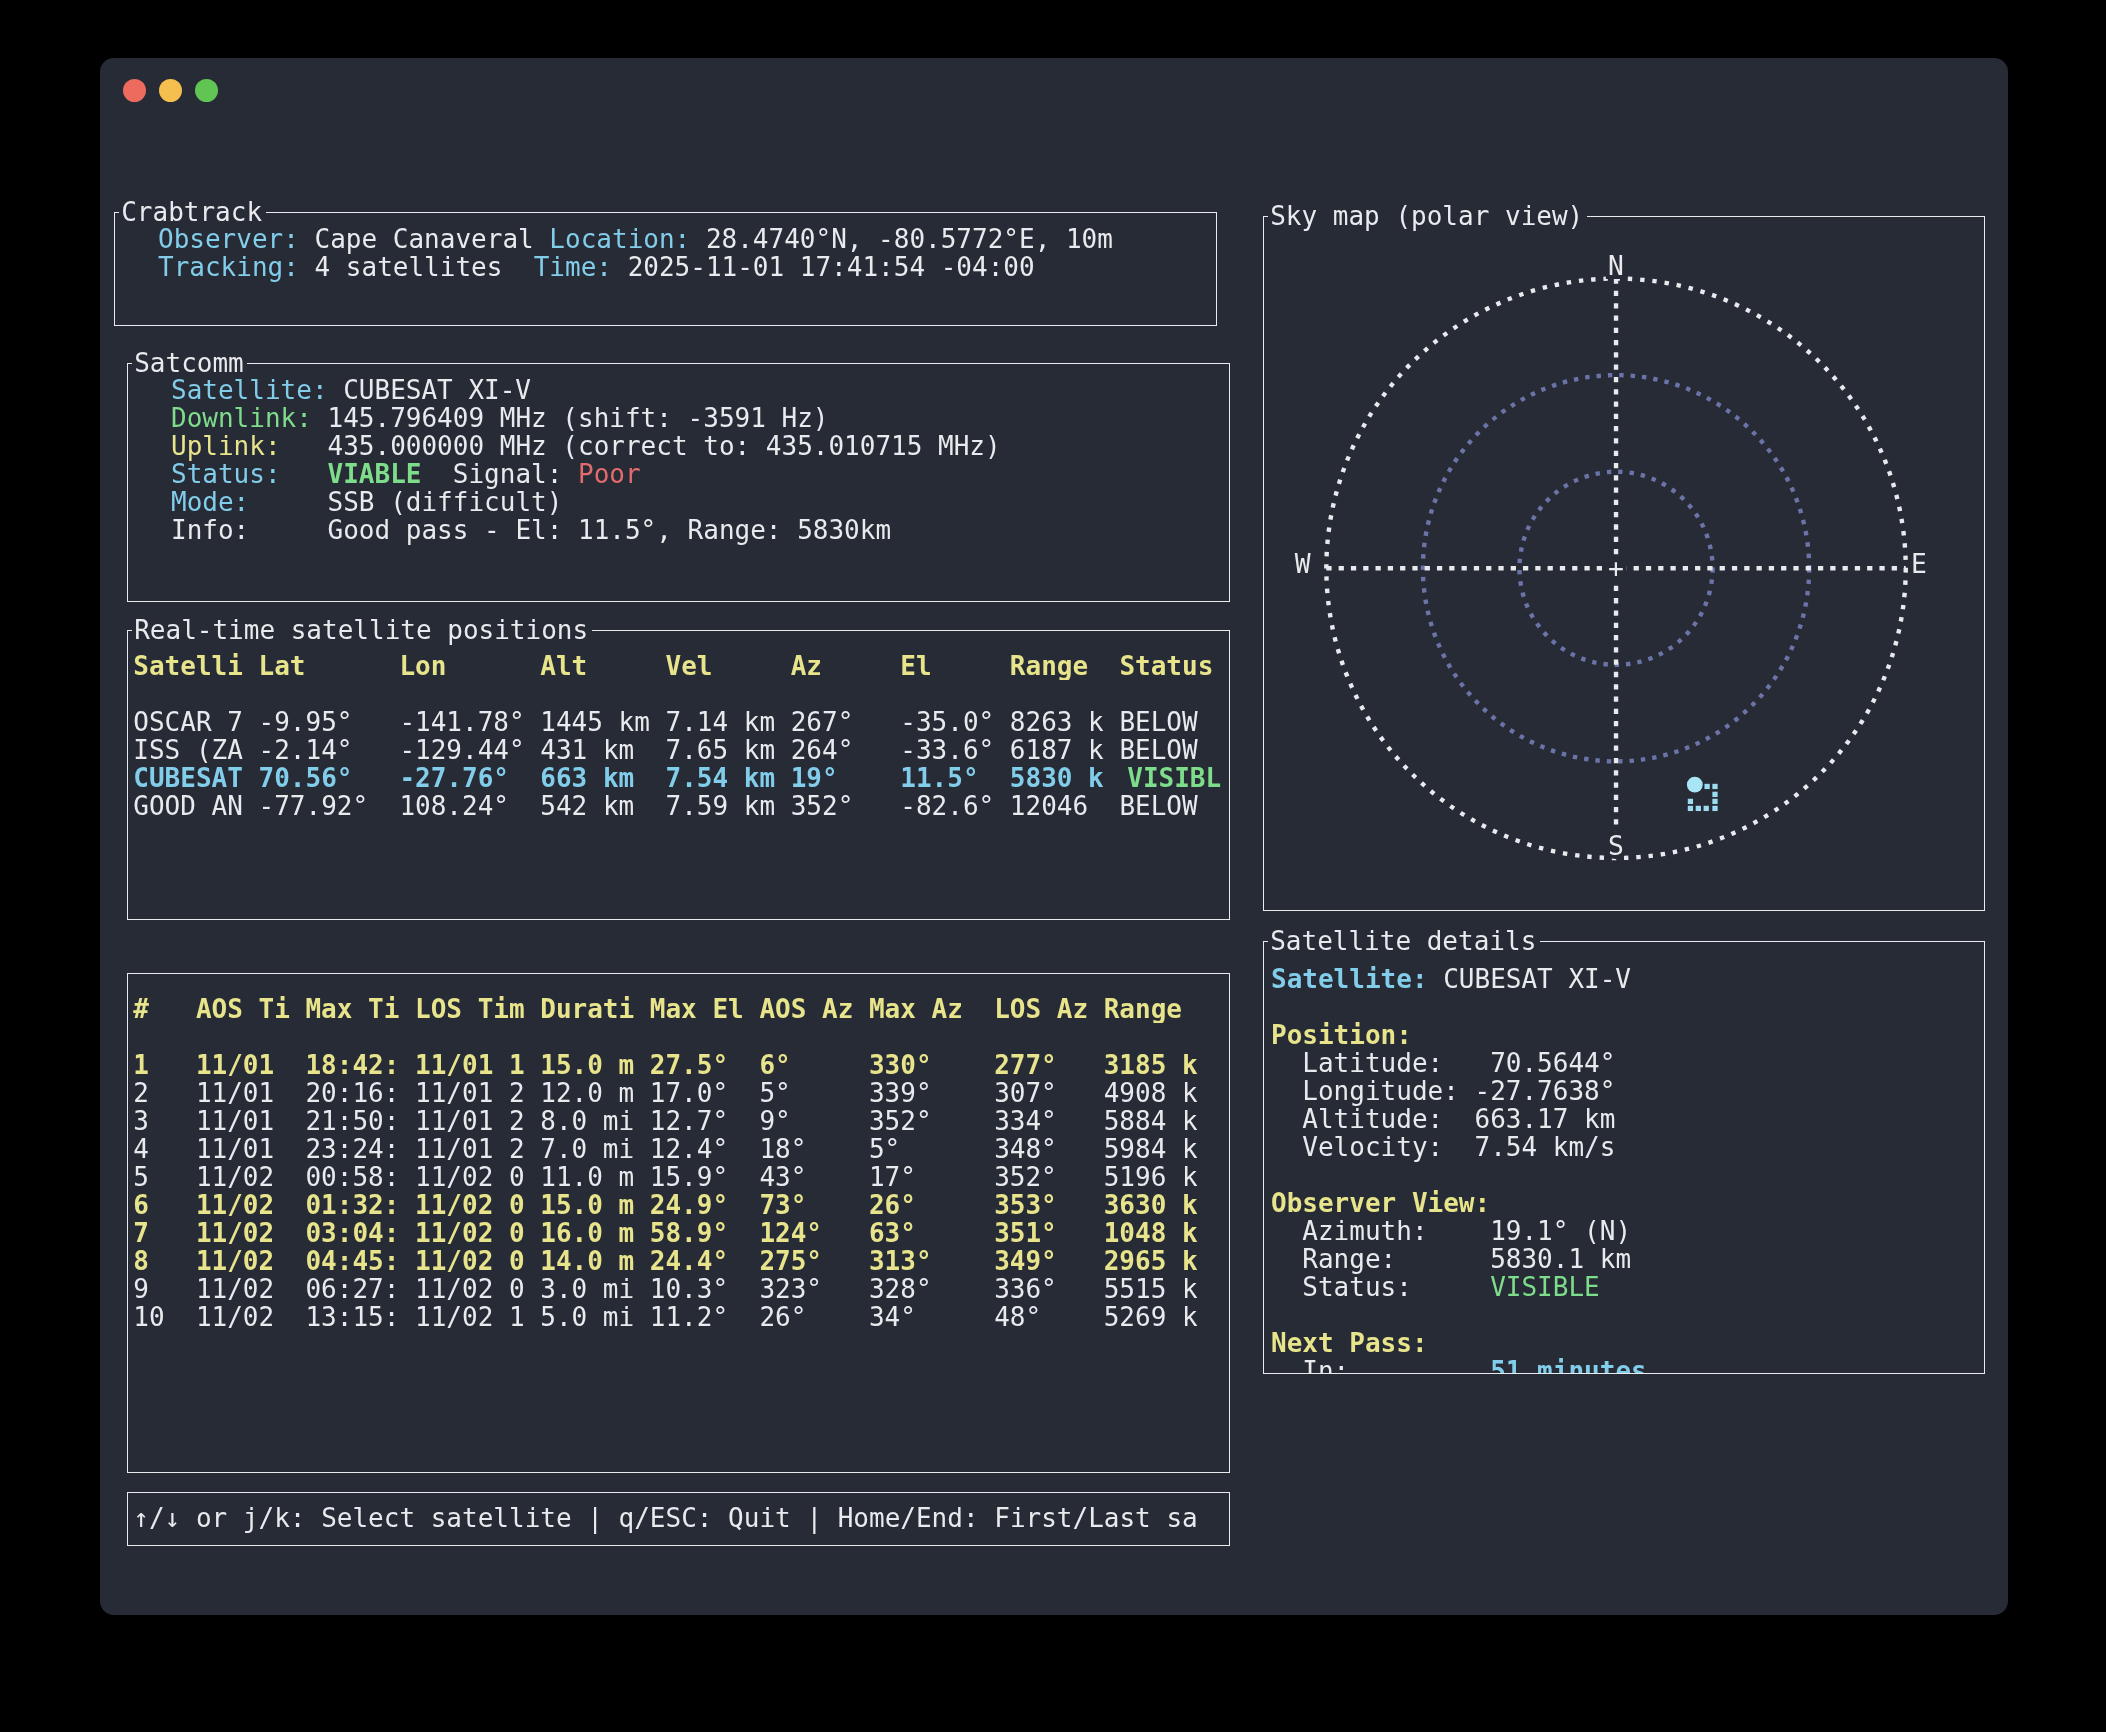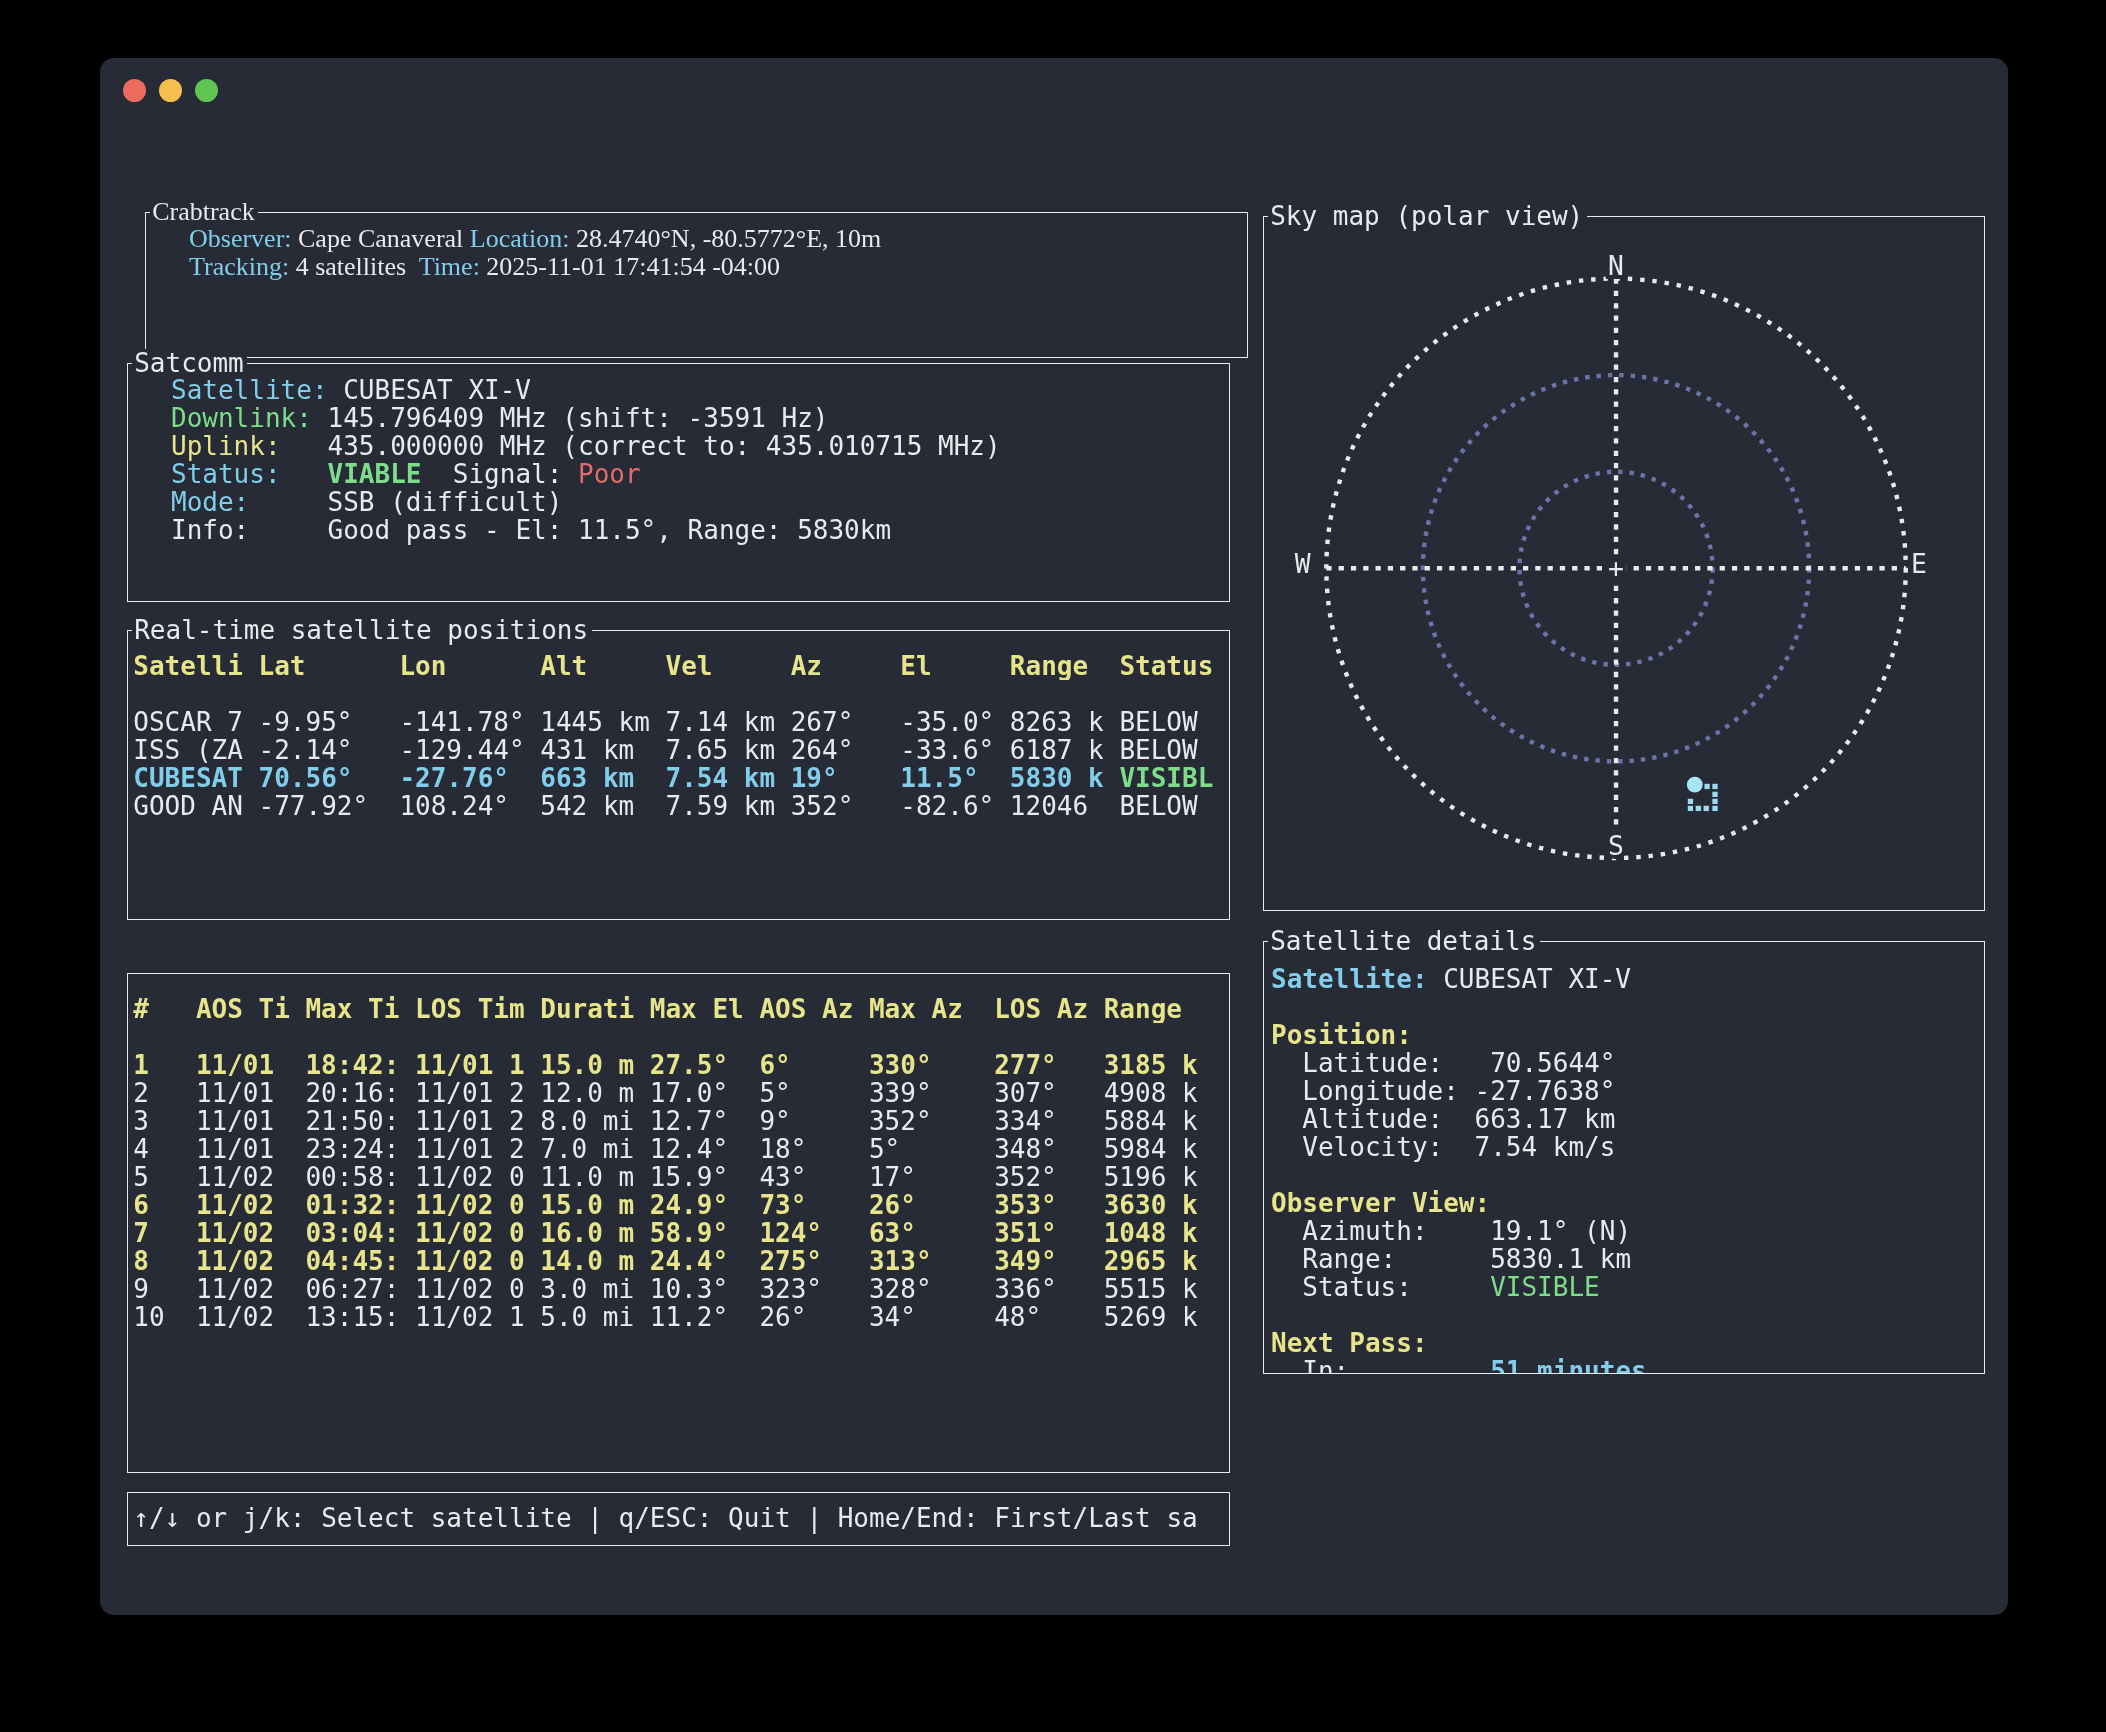--- a/index.html
+++ b/index.html
@@ -25,38 +25,38 @@
     padding:0 3.5px 0 1.8px;white-space:nowrap;color:var(--fg);
   }
   .box-body{position:absolute;inset:0;overflow:hidden;}
   .line{white-space:pre;min-height:28px;}
   .pad14{padding:12.3px 0 0 7px;margin-left:36px;}
   .pad24{padding:21px 0 0 5.3px;}
   .pad26{padding:23px 0 0 7px;}
   .pad12{padding:10.5px 0 0 5.3px;}
   .trow{display:grid;white-space:pre;}
   .cell{white-space:pre;overflow:hidden;}
-  .c-wh{color:var(--fg);} .c-cy{color:var(--cyan);} .c-gr{color:var(--green);}
+  .c-wh{color:var(--fg);} .c-cy{color:var(--cyan);} .c-gr{color:var(--green);text-align:center;}
   .c-ye{color:var(--yellow);} .c-re{color:var(--red);}
   .b{font-weight:bold;}
   svg text{font-family:"DejaVu Sans Mono",monospace;font-size:30px;fill:var(--fg);
     paint-order:stroke;stroke:var(--win-bg);stroke-width:9px;}
 </style>
 </head>
 <body>
 
 <div class="terminal-window">
 
   <div class="traffic-lights">
     <span class="tl" id="tl-red" style="background: rgb(237, 106, 94);"></span>
     <span class="tl" id="tl-yellow" style="background: rgb(245, 191, 79);"></span>
     <span class="tl" id="tl-green" style="background: rgb(97, 197, 84);"></span>
   </div>
 
-  <section class="tui-box" style="left:45px;top:154px;width:1103px;height:146px;font-family:Liberation Serif, serif;">
+  <section class="tui-box" style="left:14px;top:154px;width:1103px;height:114px;">
     <span class="box-title">Crabtrack</span>
     <div class="box-body pad14">
         <div class="line"><span class="c-cy">Observer: </span><span class="c-wh">Cape Canaveral </span><span class="c-cy">Location: </span><span class="c-wh">28.4740°N, -80.5772°E, 10m</span></div>
         <div class="line"><span class="c-cy">Tracking: </span><span class="c-wh">4 satellites  </span><span class="c-cy">Time: </span><span class="c-wh">2025-11-01 17:41:54 -04:00</span></div>
       </div>
   </section>
 
   <section class="tui-box" style="left:27px;top:305px;width:1103px;height:239px;">
     <span class="box-title">Satcomm</span>
     <div class="box-body pad14">

